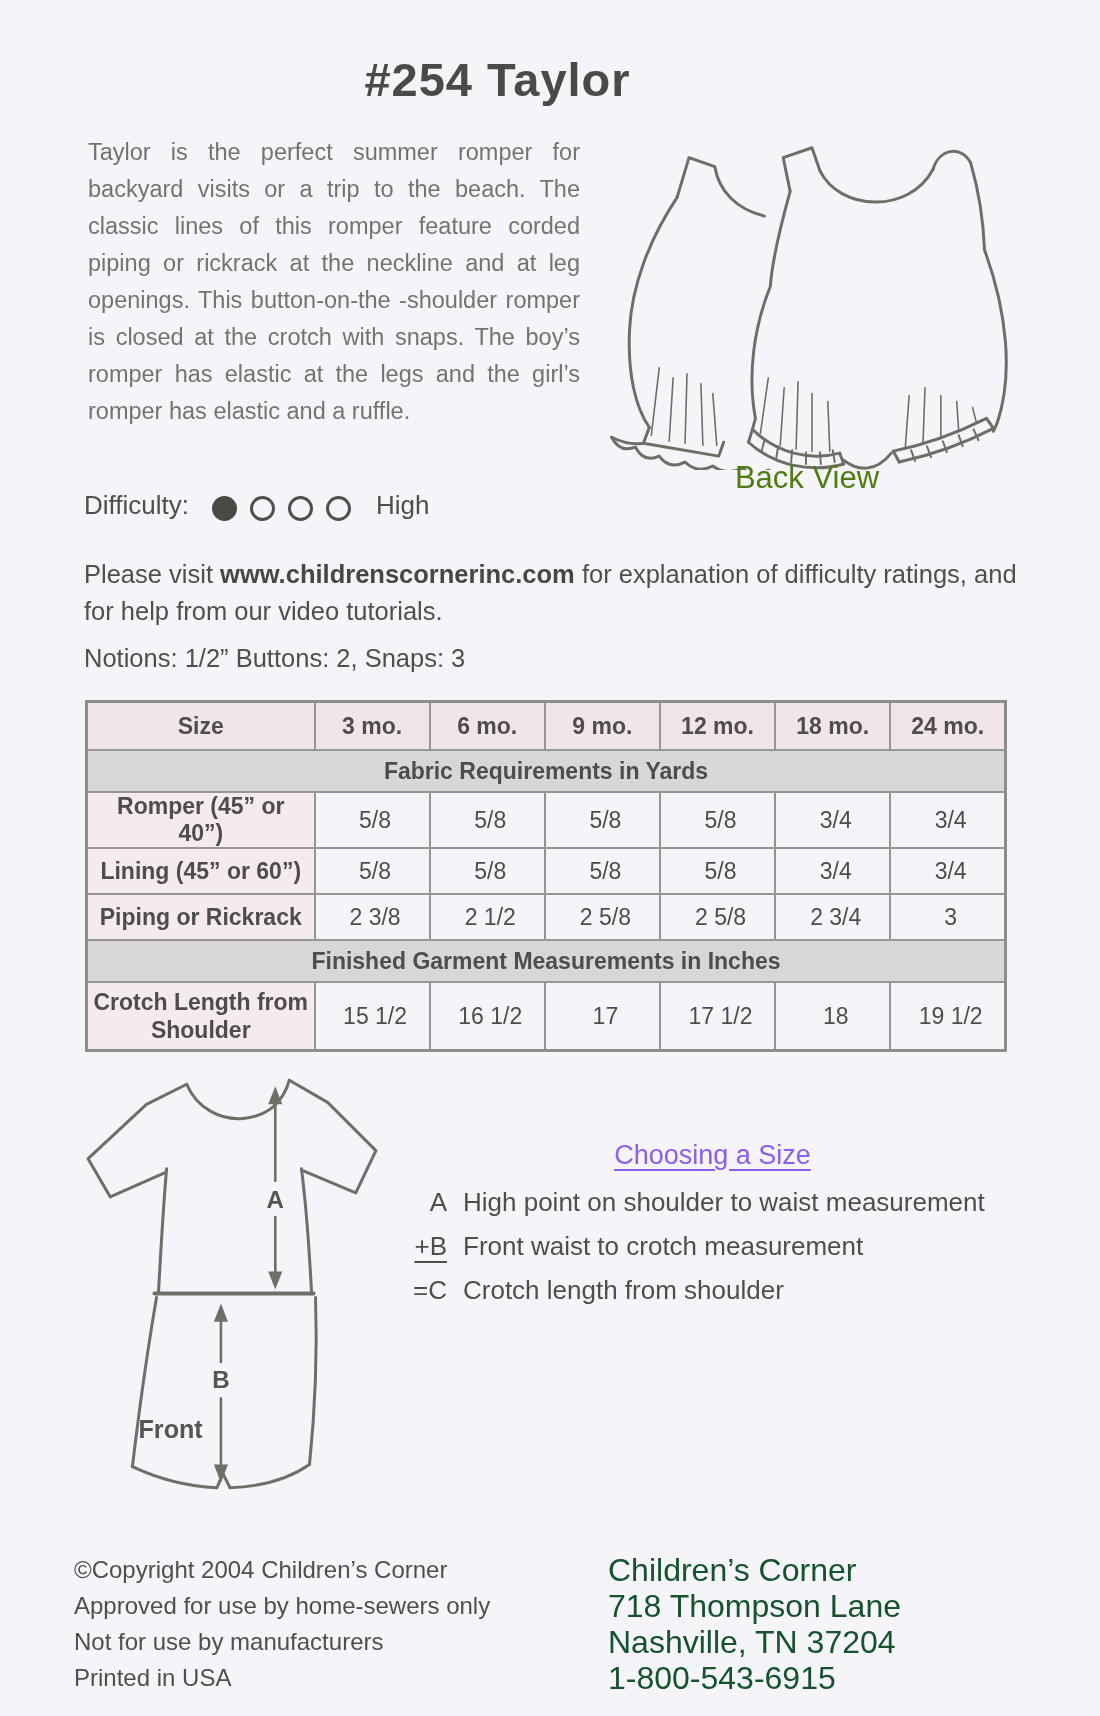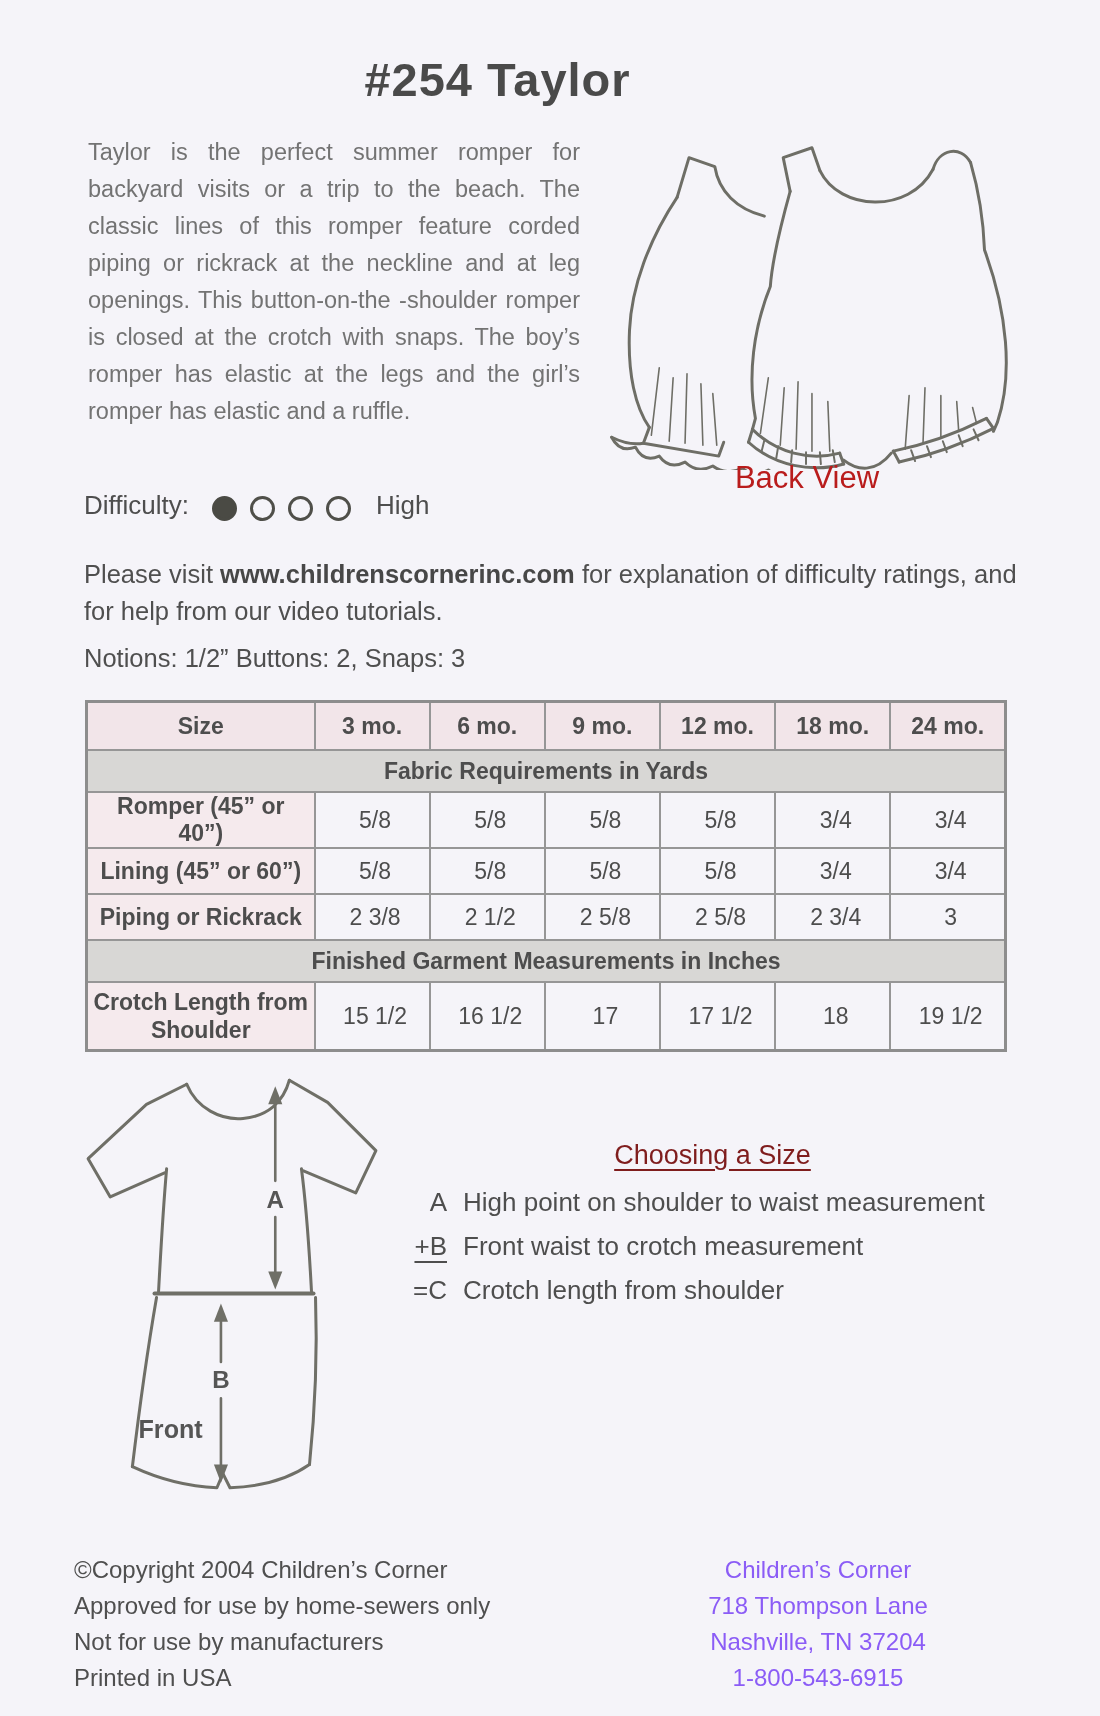--- a/index.html
+++ b/index.html
@@ -35,21 +35,21 @@
   .dot{
     width:25px;height:25px;border:3px solid #4f4f49;border-radius:50%;
     box-sizing:border-box;display:inline-block;background:transparent;
   }
   .dot.filled{background:#4a4a44;border-color:#4a4a44;}
   .difficulty .level{margin-left:12px;}
   
   .backview-svg{left:592px;top:118px;}
   .backview-caption{
     left:592px;top:460px;width:430px;text-align:center;
-    font-size:31px;color:#b91c1c;
+    font-size:31px;color:#4d7c0f;
   }
   
   .visit{
     left:84px;top:556px;width:952px;
     font-size:25.5px;line-height:37px;color:#4f4f4f;
   }
   .visit b{font-weight:bold;color:#474747;}
   .notions{
     left:84px;top:644px;width:700px;
     font-size:25.5px;color:#4f4f4f;
@@ -74,40 +74,40 @@
   .size-table .val{background:transparent;font-weight:normal;padding-left:10px;}
   .size-table .crotch{height:66px;line-height:28px;}
   
   .front-svg{left:70px;top:1064px;}
   
   .choosing{
     left:395px;top:1140px;width:635px;
     font-size:26px;color:#4e4e4e;
   }
   .choosing .heading{
-    text-align:center;font-size:27px;color:#7f1d1d;
+    text-align:center;font-size:27px;color:#8b5cf6;
     text-decoration:underline;
     text-underline-offset:5px;
     margin-bottom:16px;
   }
   .choosing .row{display:flex;align-items:baseline;margin-bottom:13px;}
   .choosing .prefix{
     width:52px;text-align:right;margin-right:16px;flex:0 0 52px;
   }
   .choosing .prefix.underline{
     text-decoration:underline;text-underline-offset:6px;
   }
   
   .footer-left{
     left:74px;top:1552px;width:520px;
     font-size:24px;line-height:36px;color:#4f4f4f;
   }
   .footer-right{
-    right:72px;top:1552px;width:420px;text-align:center;
-    font-size:24px;line-height:36px;color:#8b5cf6;
+    right:72px;top:1552px;width:420px;text-align:left;
+    font-size:32px;line-height:36px;color:#14532d;
   }
   svg{display:block;}
   svg text{font-family:"Liberation Sans", sans-serif;}
 </style>
 </head>
 <body>
 
 <div class="abs title">#254 Taylor</div>
 
 <div class="abs intro">Taylor is the perfect summer romper for backyard visits or a trip to the beach.  The classic lines of this romper feature corded piping or rickrack at the neckline and at leg openings.  This button-on-the -shoulder romper is closed at the crotch with snaps.   The boy’s romper has elastic at the legs and the girl’s romper has elastic and a ruffle.</div>

